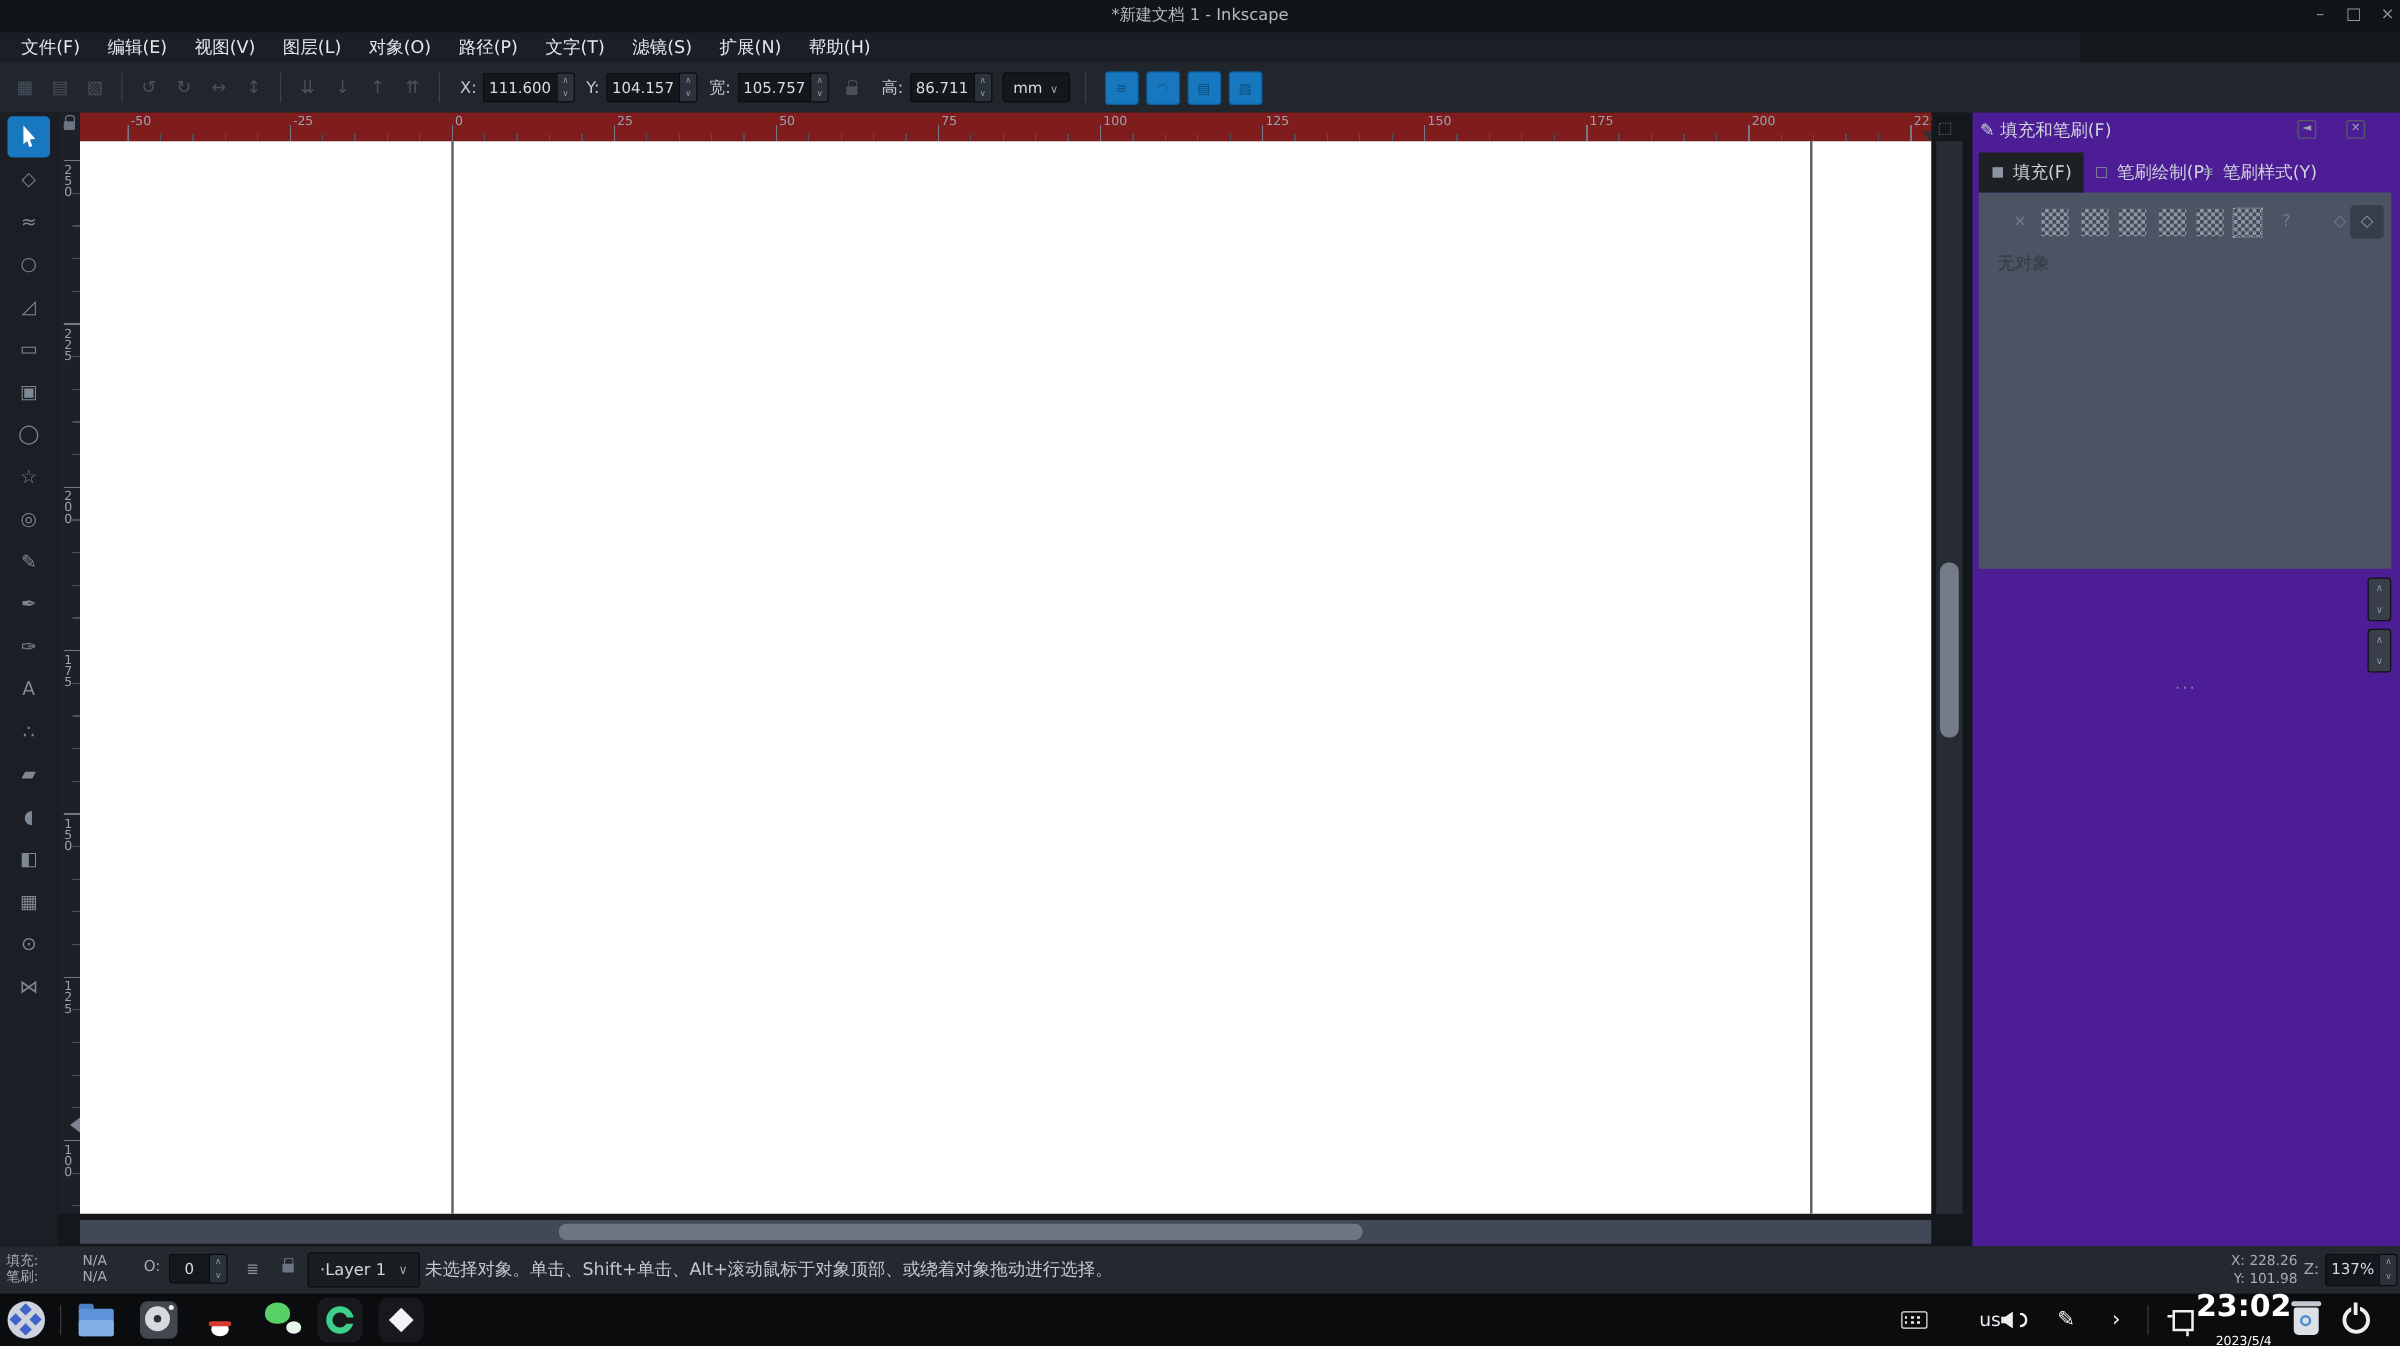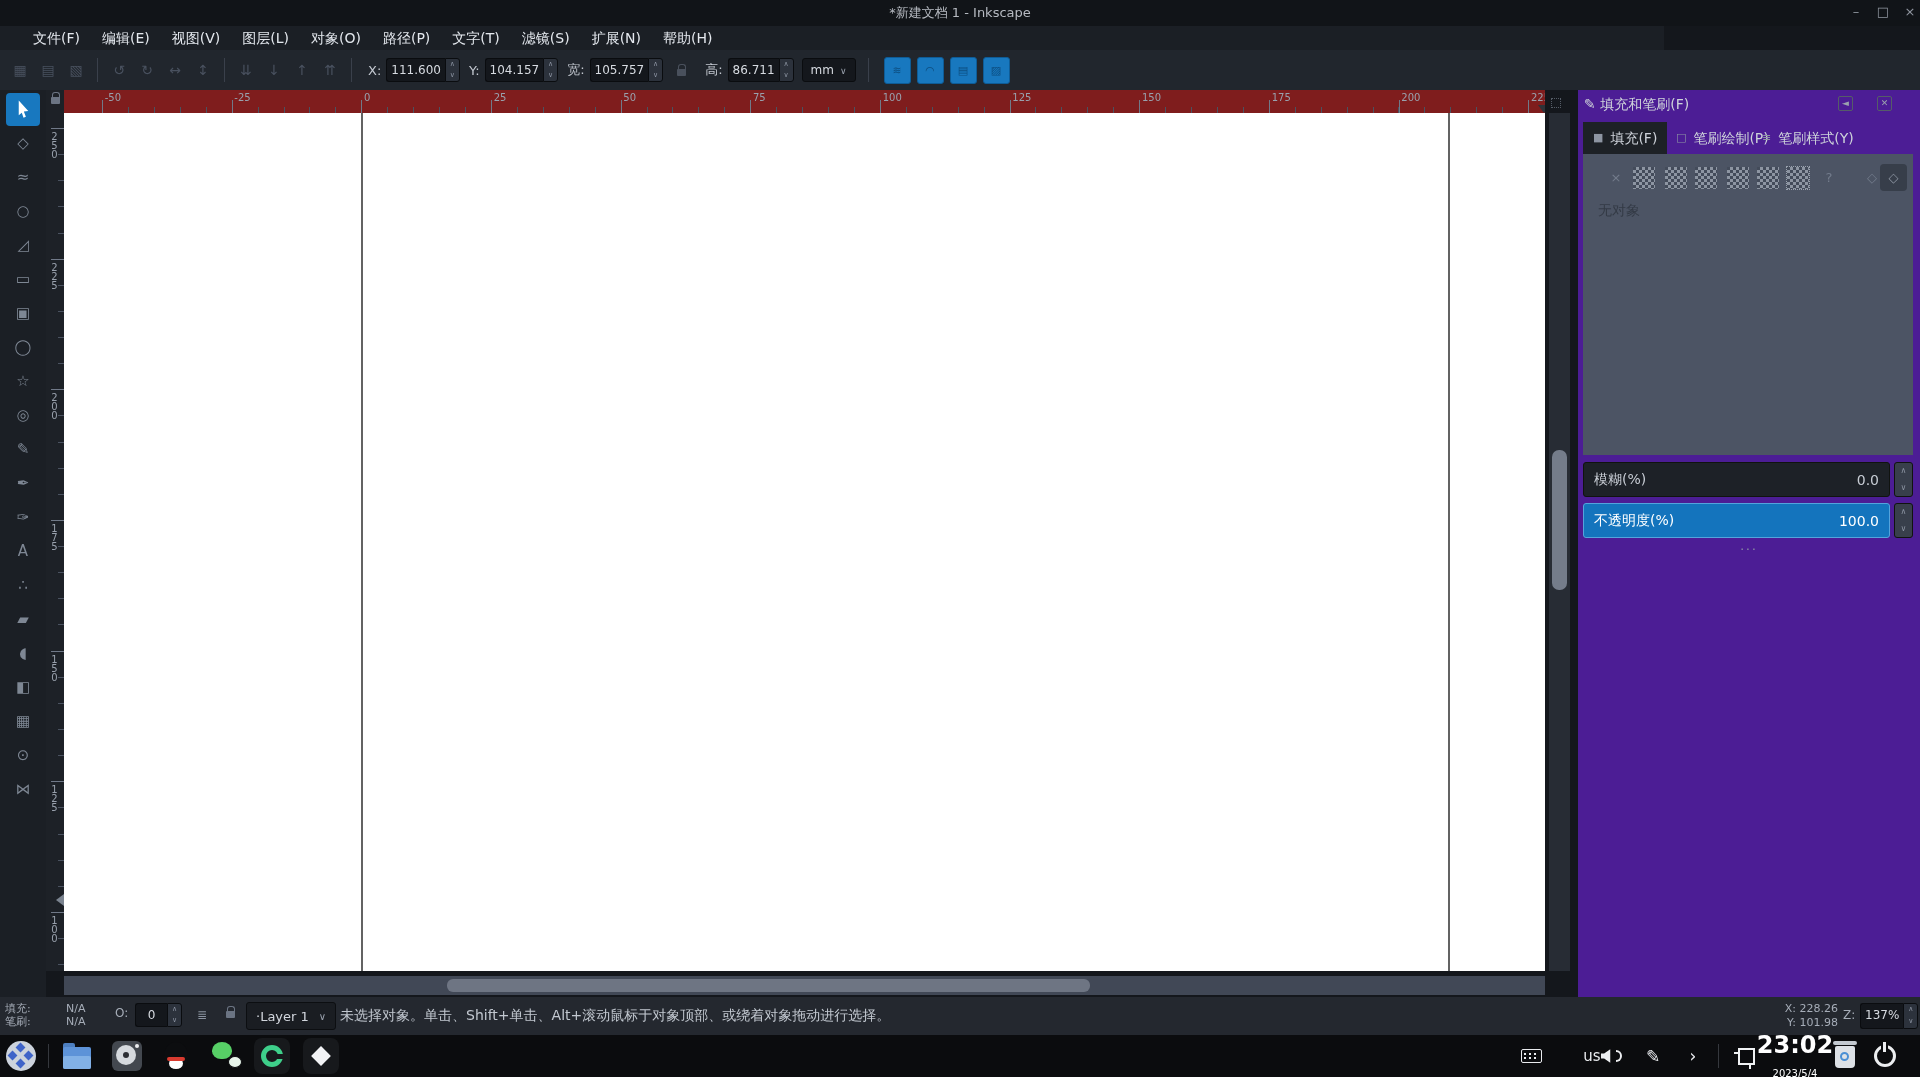--- a/index.html
+++ b/index.html
@@ -4,21 +4,21 @@
 <style>
   html,body{margin:0;padding:0;background:#000;}
   *{box-sizing:border-box;font-family:"DejaVu Sans","Liberation Sans",sans-serif;}
   #screen{position:relative;width:1920px;height:1077px;background:#14171c;overflow:hidden;color:#c7ccd4;}
   .abs{position:absolute;}
   
   #titlebar{left:0;top:0;width:1920px;height:26px;background:#111418;}
   #title{width:100%;text-align:center;line-height:26px;font-size:13px;color:#b6bac1;}
   .winbtn{top:0;width:26px;height:26px;line-height:24px;text-align:center;color:#9096a0;font-size:13px;}
   
-  #menubar{left:0;top:26px;width:1664px;height:24px;background:#1b1f25;display:flex;align-items:flex-start;padding-left:22px;}
+  #menubar{left:0;top:26px;width:1664px;height:24px;background:#1b1f25;display:flex;align-items:flex-start;padding-left:6px;}
   .menu-item{padding:0 11px;font-size:14px;color:#e4e8ee;line-height:24px;}
   
   #cmdbar{left:0;top:50px;width:1920px;height:40px;background:#21262d;display:flex;align-items:center;}
   .cmdicon{width:26px;height:26px;margin:0 1px;text-align:center;line-height:26px;font-size:14px;color:#49515f;}
   .csep{width:1px;height:24px;background:#3a404b;margin:0 7px;}
   .flabel{font-size:13px;color:#c3c8d0;margin:0 5px 0 9px;}
   .field{display:flex;align-items:stretch;height:24px;}
   .fval{background:#14171c;border:1px solid #0a0c0f;border-right:none;border-radius:3px 0 0 3px;min-width:46px;padding:0 4px;font-size:12px;color:#d7dbe1;line-height:22px;text-align:center;}
   .spin{width:15px;background:#2c323c;border:1px solid #0a0c0f;border-radius:0 3px 3px 0;display:flex;flex-direction:column;}
   .spin span{flex:1;font-size:7px;line-height:10px;text-align:center;color:#8b93a1;}
@@ -292,32 +292,24 @@
     <div id="fs-title"><span>✎</span> <span>填充和笔刷(F)</span></div>
     <div class="fs-hbtn" style="left:260px;">◄</div>
     <div class="fs-hbtn" style="left:299px;">✕</div>
     <span></span>
     <div id="fs-content">
       <span>
         
       <div class="paintbtn k-glyph" style="left: 22px;"><span>×</span></div><div class="paintbtn k-checker" style="left: 50px;"><span></span></div><div class="paintbtn k-checker" style="left: 82px;"><span></span></div><div class="paintbtn k-checker" style="left: 112px;"><span></span></div><div class="paintbtn k-checker" style="left: 144px;"><span></span></div><div class="paintbtn k-checker" style="left: 174px;"><span></span></div><div class="paintbtn k-checker-dotted" style="left: 204px;"><span></span></div><div class="paintbtn k-glyph" style="left: 235px;"><span>?</span></div><div class="paintbtn k-glyph" style="left: 278px;"><span>◇</span></div><div class="paintbtn k-glyph boxed" style="left: 297px;"><span>◇</span></div></span>
       <div id="no-object">无对象</div>
     </div>
-    <div class="sliderrow" style="top:372px;">
-      <span>模糊(%)</span>
-      <span>0.0</span>
-    </div>
     <div class="sliderspin" style="top:372px;">
         <span>∧</span>
         <span>∨</span>
       </div>
-    <div class="sliderrow blue" style="top:413px;">
-      <span>不透明度(%)</span>
-      <span>100.0</span>
-    </div>
     <div class="sliderspin" style="top:413px;">
         <span>∧</span>
         <span>∨</span>
       </div>
     <div id="dock-dots">···</div>
   <div class="fs-tab active" style="left: 5px;">
         <span class="tg">■</span>
         <span>填充(F)</span>
       </div><div class="fs-tab" style="left: 88px;">
         <span class="tg">□</span>

